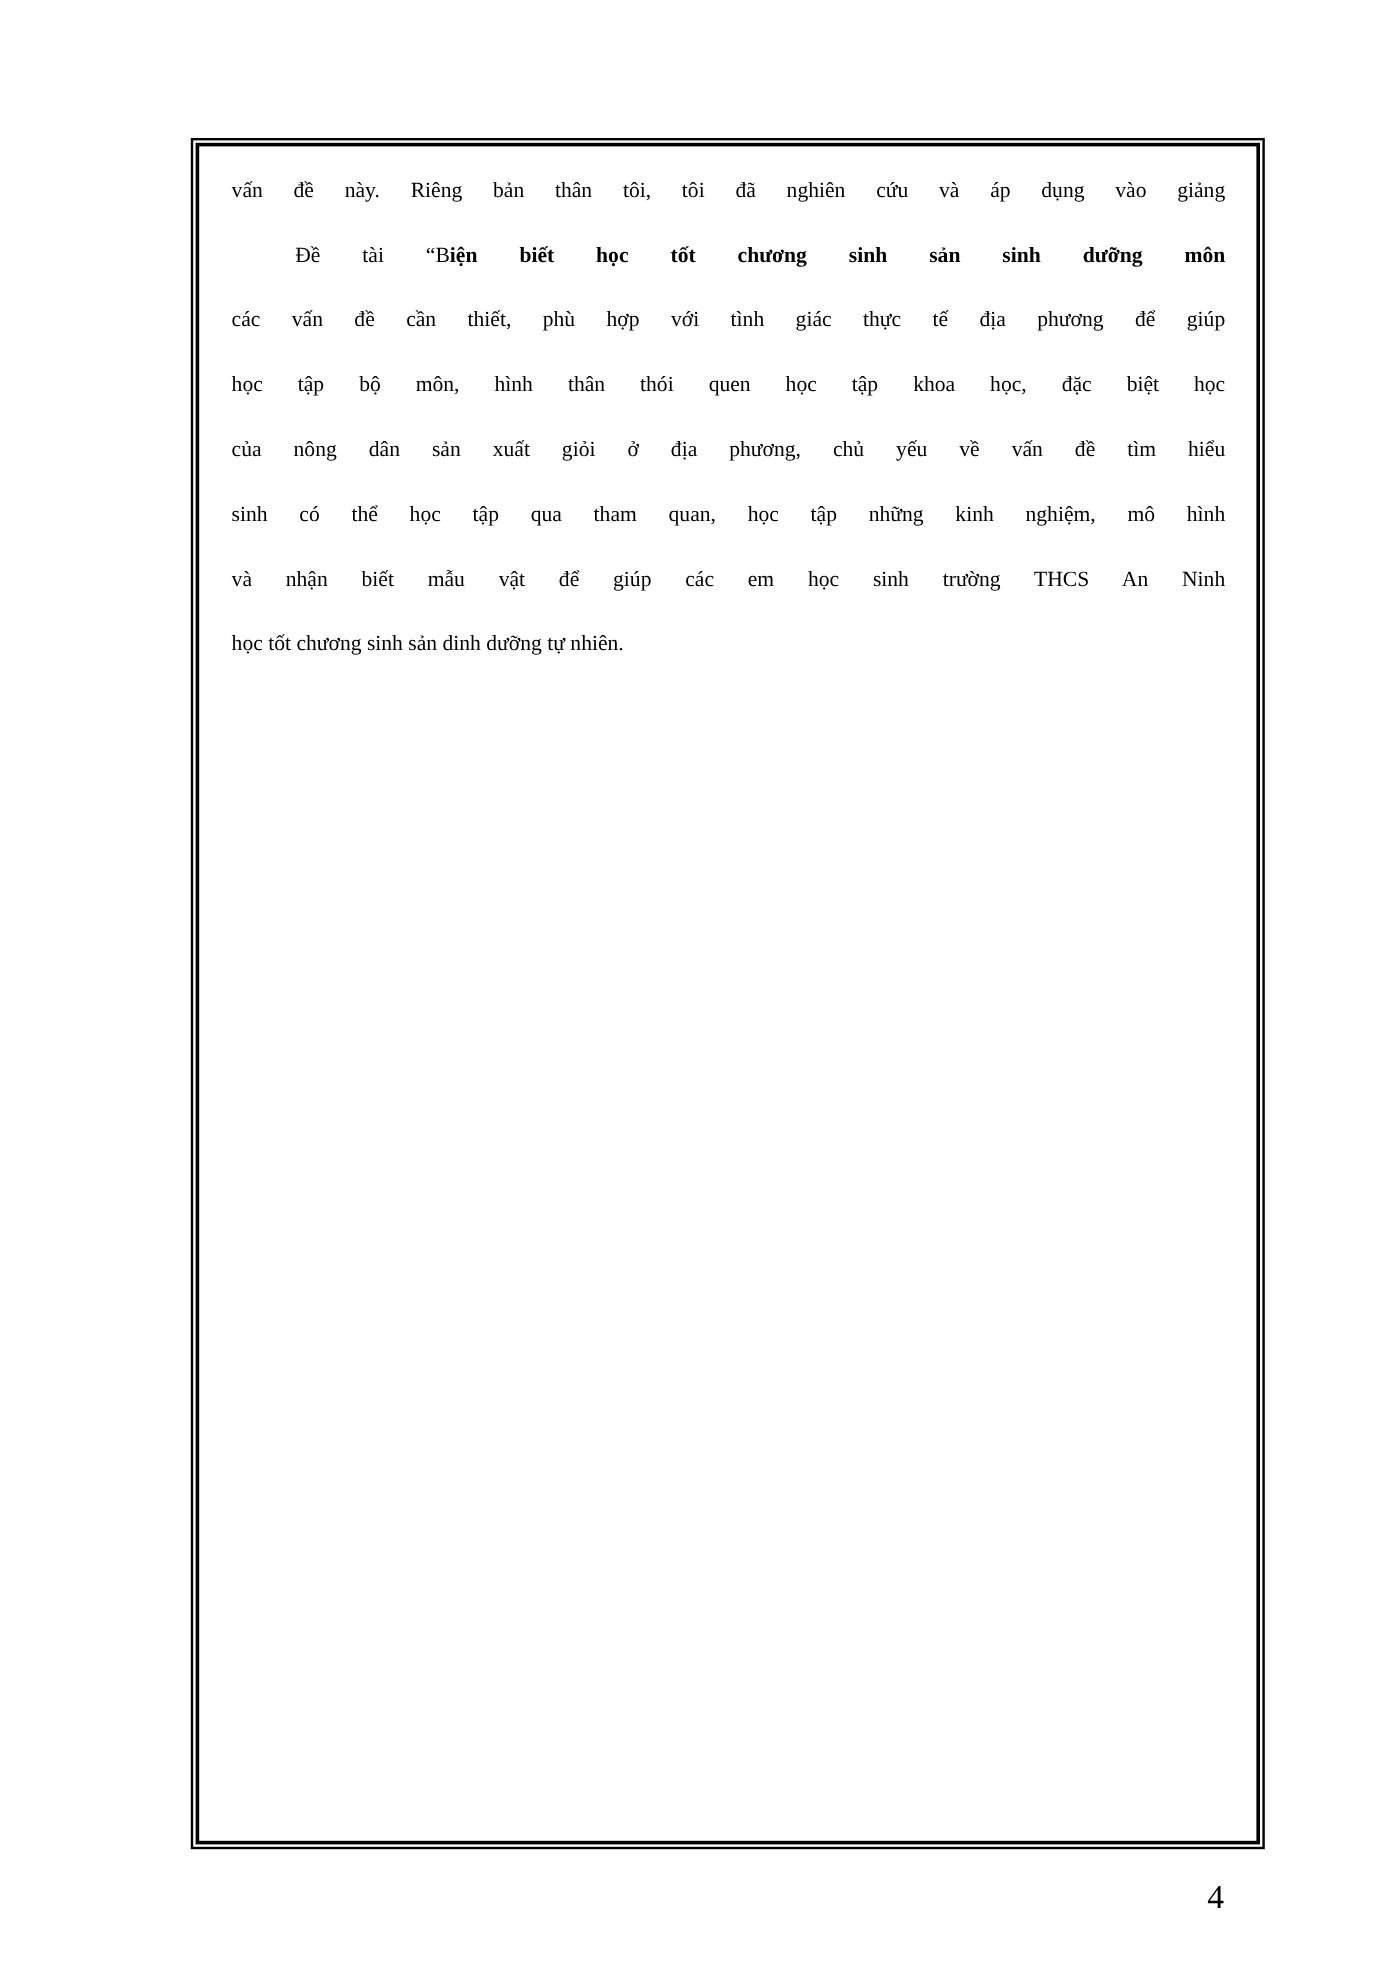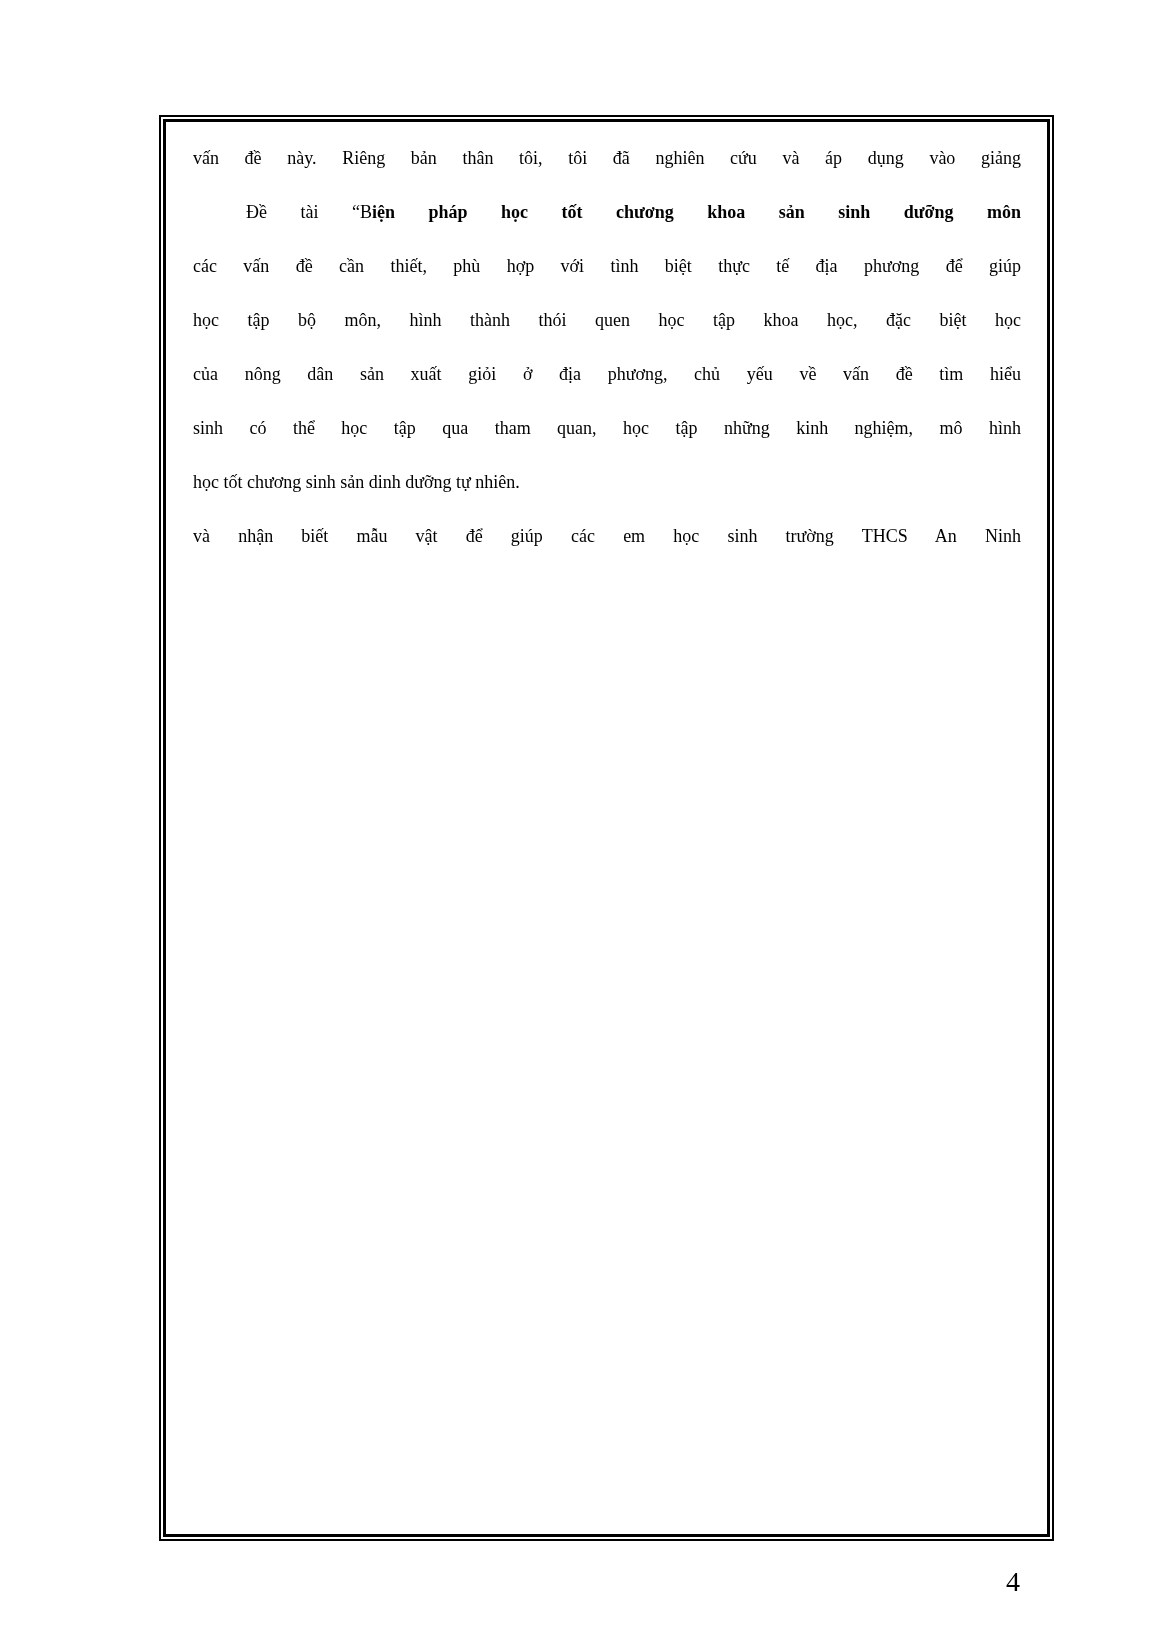--- a/index.html
+++ b/index.html
@@ -71,25 +71,25 @@
 <body>
 
 <div class="page">
   <div class="frame">
     <div class="frame-inner">
       <div id="doc-body">
           <div class="paragraph">
             <div class="line"><span class="seg">vấn đề này. Riêng bản thân tôi, tôi đã nghiên cứu và áp dụng vào giảng</span></div>
           </div>
           <div class="paragraph">
-            <div class="line indent"><span class="seg">Đề tài “B</span><span class="seg seg-bold">iện pháp học tốt  chương khoa sản sinh dưỡng môn</span></div>
-            <div class="line"><span class="seg">các vấn đề cần thiết, phù hợp với tình biệt thực tế địa phương để giúp</span></div>
-            <div class="line"><span class="seg">học tập bộ môn, hình thành thói quen học tập khoa học, đặc biệt học</span></div>
+            <div class="line indent"><span class="seg">Đề tài “B</span><span class="seg seg-bold">iện biết học tốt  chương sinh sản sinh dưỡng môn</span></div>
+            <div class="line"><span class="seg">các vấn đề cần thiết, phù hợp với tình giác thực tế địa phương để giúp</span></div>
+            <div class="line"><span class="seg">học tập bộ môn, hình thân thói quen học tập khoa học, đặc biệt học</span></div>
             <div class="line"><span class="seg">của nông dân sản xuất giỏi ở địa phương,  chủ yếu về vấn đề  tìm hiểu</span></div>
             <div class="line"><span class="seg">sinh có thể học tập qua tham quan, học tập những  kinh nghiệm, mô hình</span></div>
+            <div class="line"><span class="seg">và nhận biết mẫu vật để giúp các em học sinh trường THCS An Ninh</span></div>
             <div class="line flush"><span class="seg">học tốt chương sinh sản dinh dưỡng tự nhiên.</span></div>
-            <div class="line"><span class="seg">và nhận biết mẫu vật để giúp các em học sinh trường THCS An Ninh</span></div>
           </div>
         </div>
     </div>
   </div>
   <div class="page-number">4</div>
 </div>
 
 </body></html>

